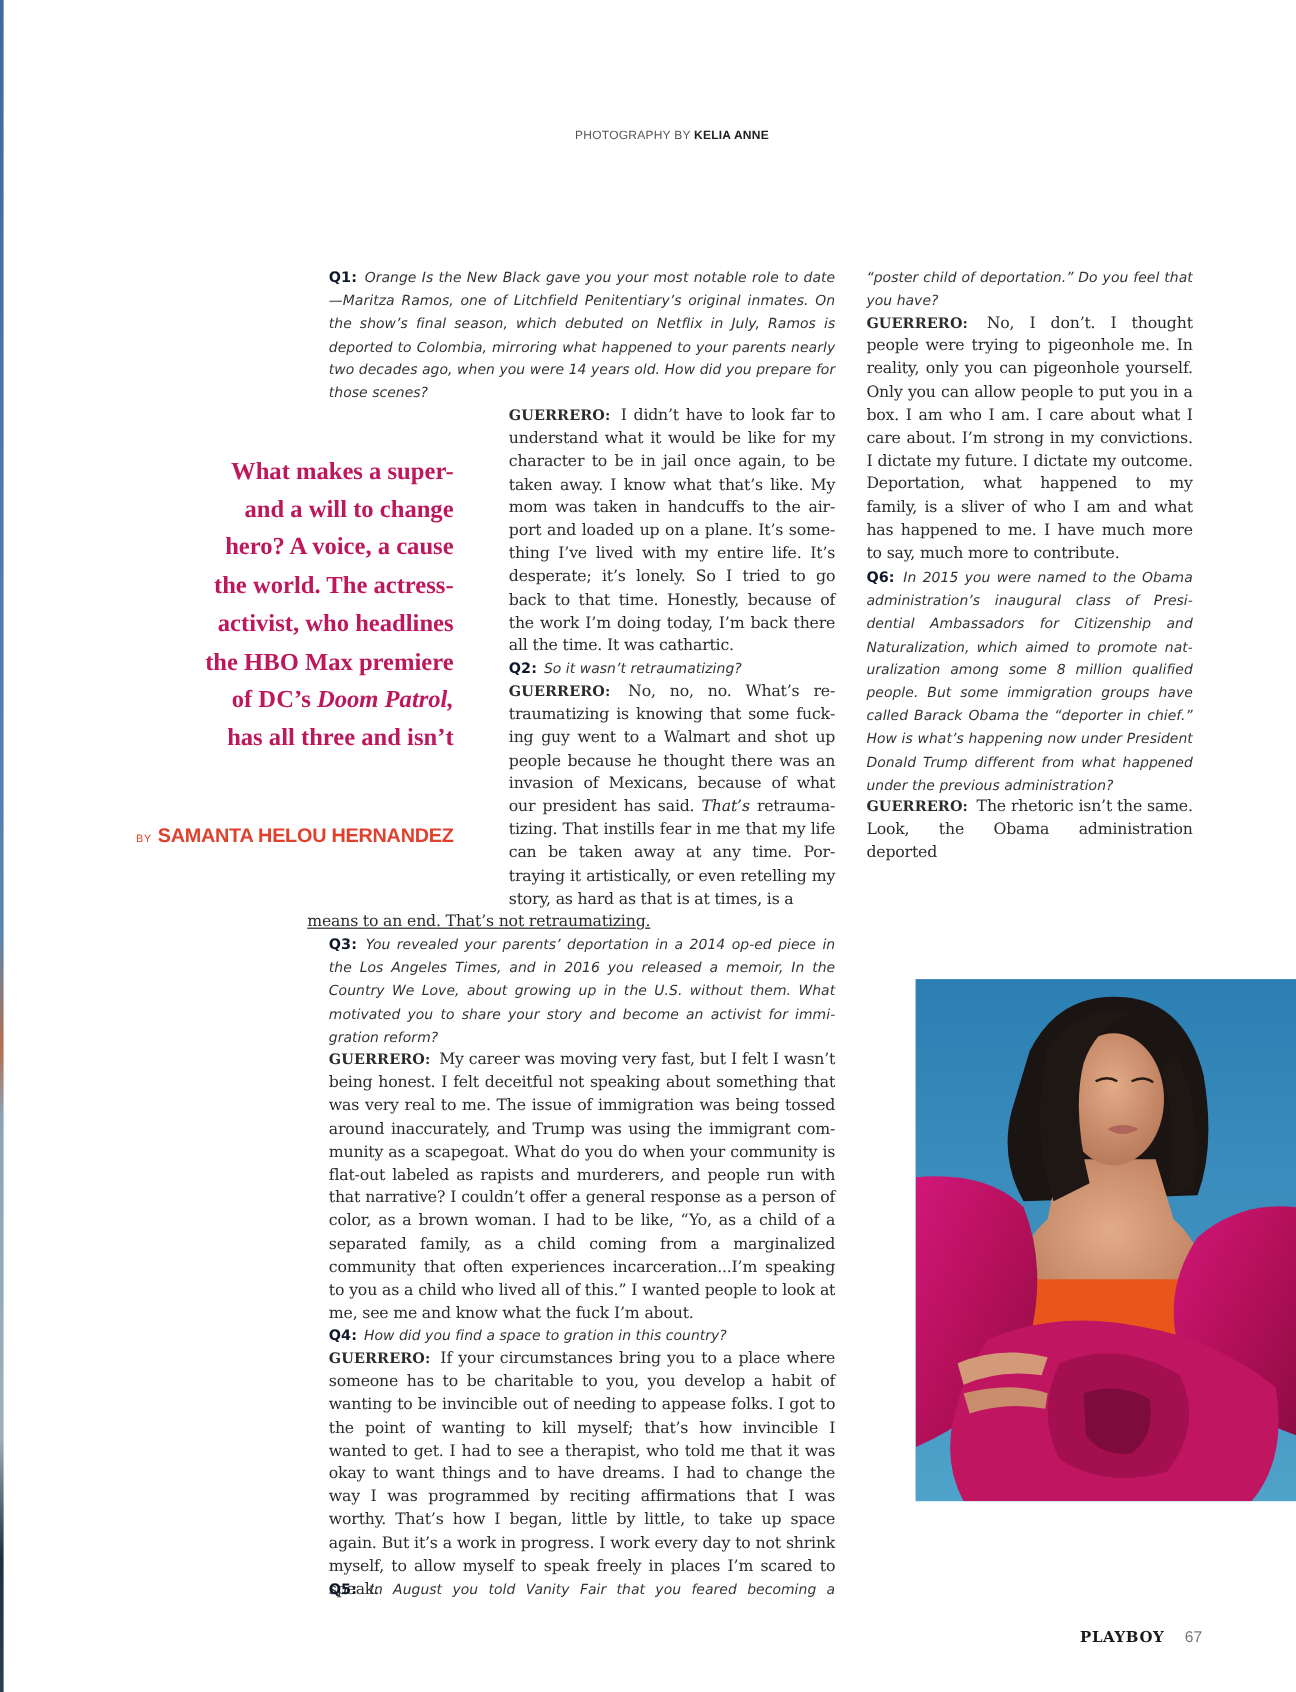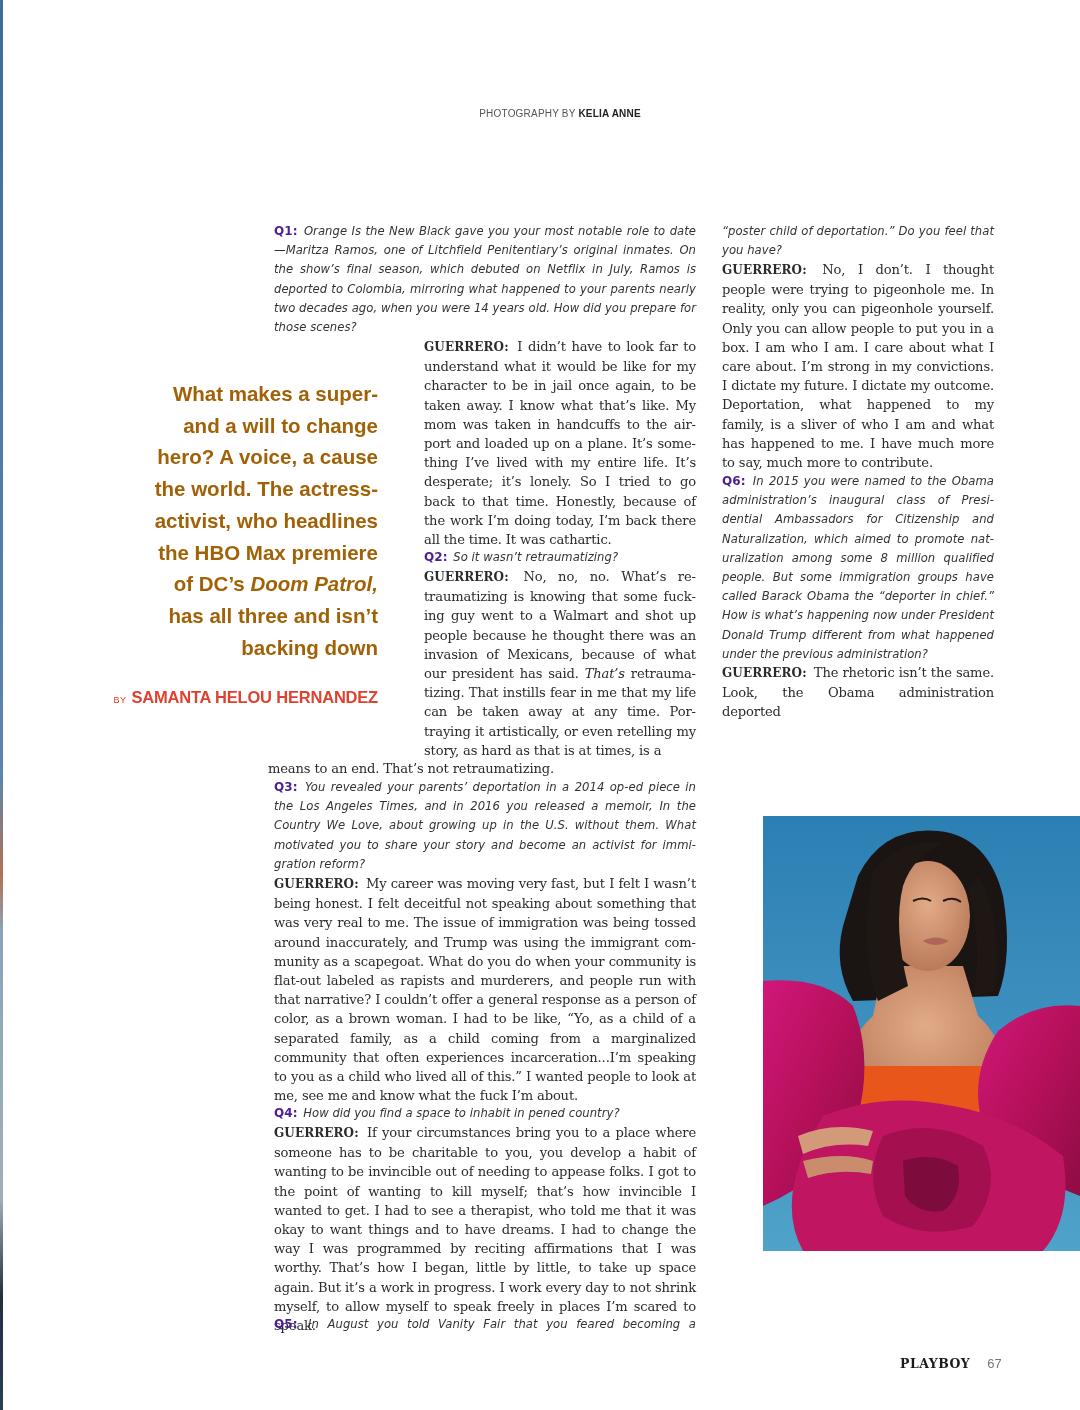--- a/index.html
+++ b/index.html
@@ -13,40 +13,40 @@
 
   .credit {
     position: absolute; top: 108px; left: 0; width: 1120px; text-align: center;
     font-family: "Liberation Sans", sans-serif; font-size: 10px; letter-spacing: 0.2px; color: #555;
   }
   .credit b { color: #222; font-weight: bold; text-align: right; }
 
   
   .dek {
     position: absolute; left: 112px; top: 378px; width: 266px; text-align: right;
-    font-family: Liberation Sans, sans-serif; font-weight: bold; color: #a16207;
+    font-family: Liberation Serif, serif; font-weight: bold; color: #be185d;
     font-size: 20.5px; line-height: 31.7px;
   }
   .dek em { font-style: italic; }
   .byline {
     position: absolute; left: 100px; top: 688px; width: 278px; text-align: right; white-space: nowrap;
     font-family: "Liberation Sans", sans-serif; color: #e0412e; font-weight: bold;
     font-size: 16.5px; letter-spacing: -0.2px;
   }
   .byline .by { font-size: 9px; font-weight: normal; margin-right: 5px; letter-spacing: 0.5px; }
 
   
   .blk { position: absolute; }
   .q, .a { text-align: justify; text-align-last: left; hyphens: manual; }
   .q {
     font-family: "DejaVu Sans", sans-serif; font-style: italic; font-size: 11.6px; line-height: 19.2px; color: #333;
     letter-spacing: 0.05px;
   }
   .q .ql {
-    font-style: normal; font-weight: bold; color: #4c1d95; font-size: 12px; margin-right: 2px;
+    font-style: normal; font-weight: bold; color: #0f172a; font-size: 12px; margin-right: 2px;
   }
   .a {
     font-family: "DejaVu Serif", serif; font-size: 13.1px; line-height: 19.2px; color: #2b2b2b;
     letter-spacing: -0.15px;
   }
   .a .speaker {
     font-variant: small-caps; font-weight: bold; font-size: 12px; letter-spacing: 0.1px; color: #2b2b2b; margin-right: 3px;
   }
   .a i { font-style: italic; }
 
@@ -76,21 +76,20 @@
 
 <div class="dek">
   <div>What makes a super-</div>
   <div>and a will to change</div>
   <div>hero? A voice, a cause</div>
   <div>the world. The actress-</div>
   <div>activist, who headlines</div>
   <div>the HBO Max premiere</div>
   <div><span>of DC’s </span><em>Doom Patrol,</em></div>
   <div>has all three and isn’t</div>
-  <div>backing down</div>
 </div>
 
 <div class="byline">
   <span class="by">BY</span><span>SAMANTA HELOU HERNANDEZ</span>
 </div>
 
 <div class="blk q" style="left:274px; top:222px; width:422px;">
   <span class="ql">Q1:</span>
   <span>Orange Is the New Black gave you your most notable role to date—Maritza Ramos, one of Litchfield Penitentiary’s original inmates. On the show’s final season, which debuted on Netflix in July, Ramos is deported to Colombia, mirroring what happened to your parents nearly two decades ago, when you were 14 years old. How did you prepare for those scenes?</span>
 </div>
@@ -102,35 +101,35 @@
 
 <div class="blk q" style="left:424px; top:548px; width:272px;">
   <span class="ql">Q2:</span>
   <span>So it wasn’t retraumatizing?</span>
 </div>
 
 <div class="blk a" style="left:424px; top:567px; width:272px;">
   <span class="speaker">GUERRERO:</span>
   <span>No, no, no. What’s re­traumatizing is knowing that some fuck­ing guy went to a Walmart and shot up people because he thought there was an invasion of Mexicans, because of what our president has said. </span><i>That’s</i><span> retrauma­tizing. That instills fear in me that my life can be taken away at any time. Por­traying it artistically, or even retelling my story, as hard as that is at times, is a</span>
 </div>
-<div class="blk a" style="left:268px; top:759px; width:422px;">means to an end. That’s not retraumatizing.</div>
+<div class="blk a" style="left:256px; top:759px; width:422px;text-decoration:underline;">means to an end. That’s not retraumatizing.</div>
 
 <div class="blk q" style="left:274px; top:778px; width:422px;">
   <span class="ql">Q3:</span>
   <span>You revealed your parents’ deportation in a 2014 op-ed piece in the Los Angeles Times, and in 2016 you released a memoir, In the Country We Love, about growing up in the U.S. without them. What motivated you to share your story and become an activist for immi­gration reform?</span>
 </div>
 
 <div class="blk a" style="left:274px; top:874px; width:422px;">
   <span class="speaker">GUERRERO:</span>
   <span>My career was moving very fast, but I felt I wasn’t being honest. I felt deceitful not speaking about something that was very real to me. The issue of immigration was being tossed around inaccurately, and Trump was using the immigrant com­munity as a scapegoat. What do you do when your community is flat-out labeled as rapists and murderers, and people run with that narrative? I couldn’t offer a general response as a person of color, as a brown woman. I had to be like, “Yo, as a child of a sepa­rated family, as a child coming from a marginalized community that often experiences incarceration...I’m speaking to you as a child who lived all of this.” I wanted people to look at me, see me and know what the fuck I’m about.</span>
 </div>
 
 <div class="blk q" style="left:274px; top:1104px; width:422px;">
   <span class="ql">Q4:</span>
-  <span>How did you find a space to inhabit in pened country?</span>
+  <span>How did you find a space to gration in this country?</span>
 </div>
 
 <div class="blk a" style="left:274px; top:1123px; width:422px;">
   <span class="speaker">GUERRERO:</span>
   <span>If your circumstances bring you to a place where someone has to be charitable to you, you develop a habit of want­ing to be invincible out of needing to appease folks. I got to the point of wanting to kill myself; that’s how invincible I wanted to get. I had to see a therapist, who told me that it was okay to want things and to have dreams. I had to change the way I was programmed by reciting affirmations that I was worthy. That’s how I began, little by little, to take up space again. But it’s a work in progress. I work every day to not shrink myself, to allow myself to speak freely in places I’m scared to speak.</span>
 </div>
 
 <div class="blk q" style="left:274px; top:1315px; width:422px; text-align-last: justify;">
   <span class="ql">Q5:</span>
   <span>In August you told Vanity Fair that you feared becoming a</span>

